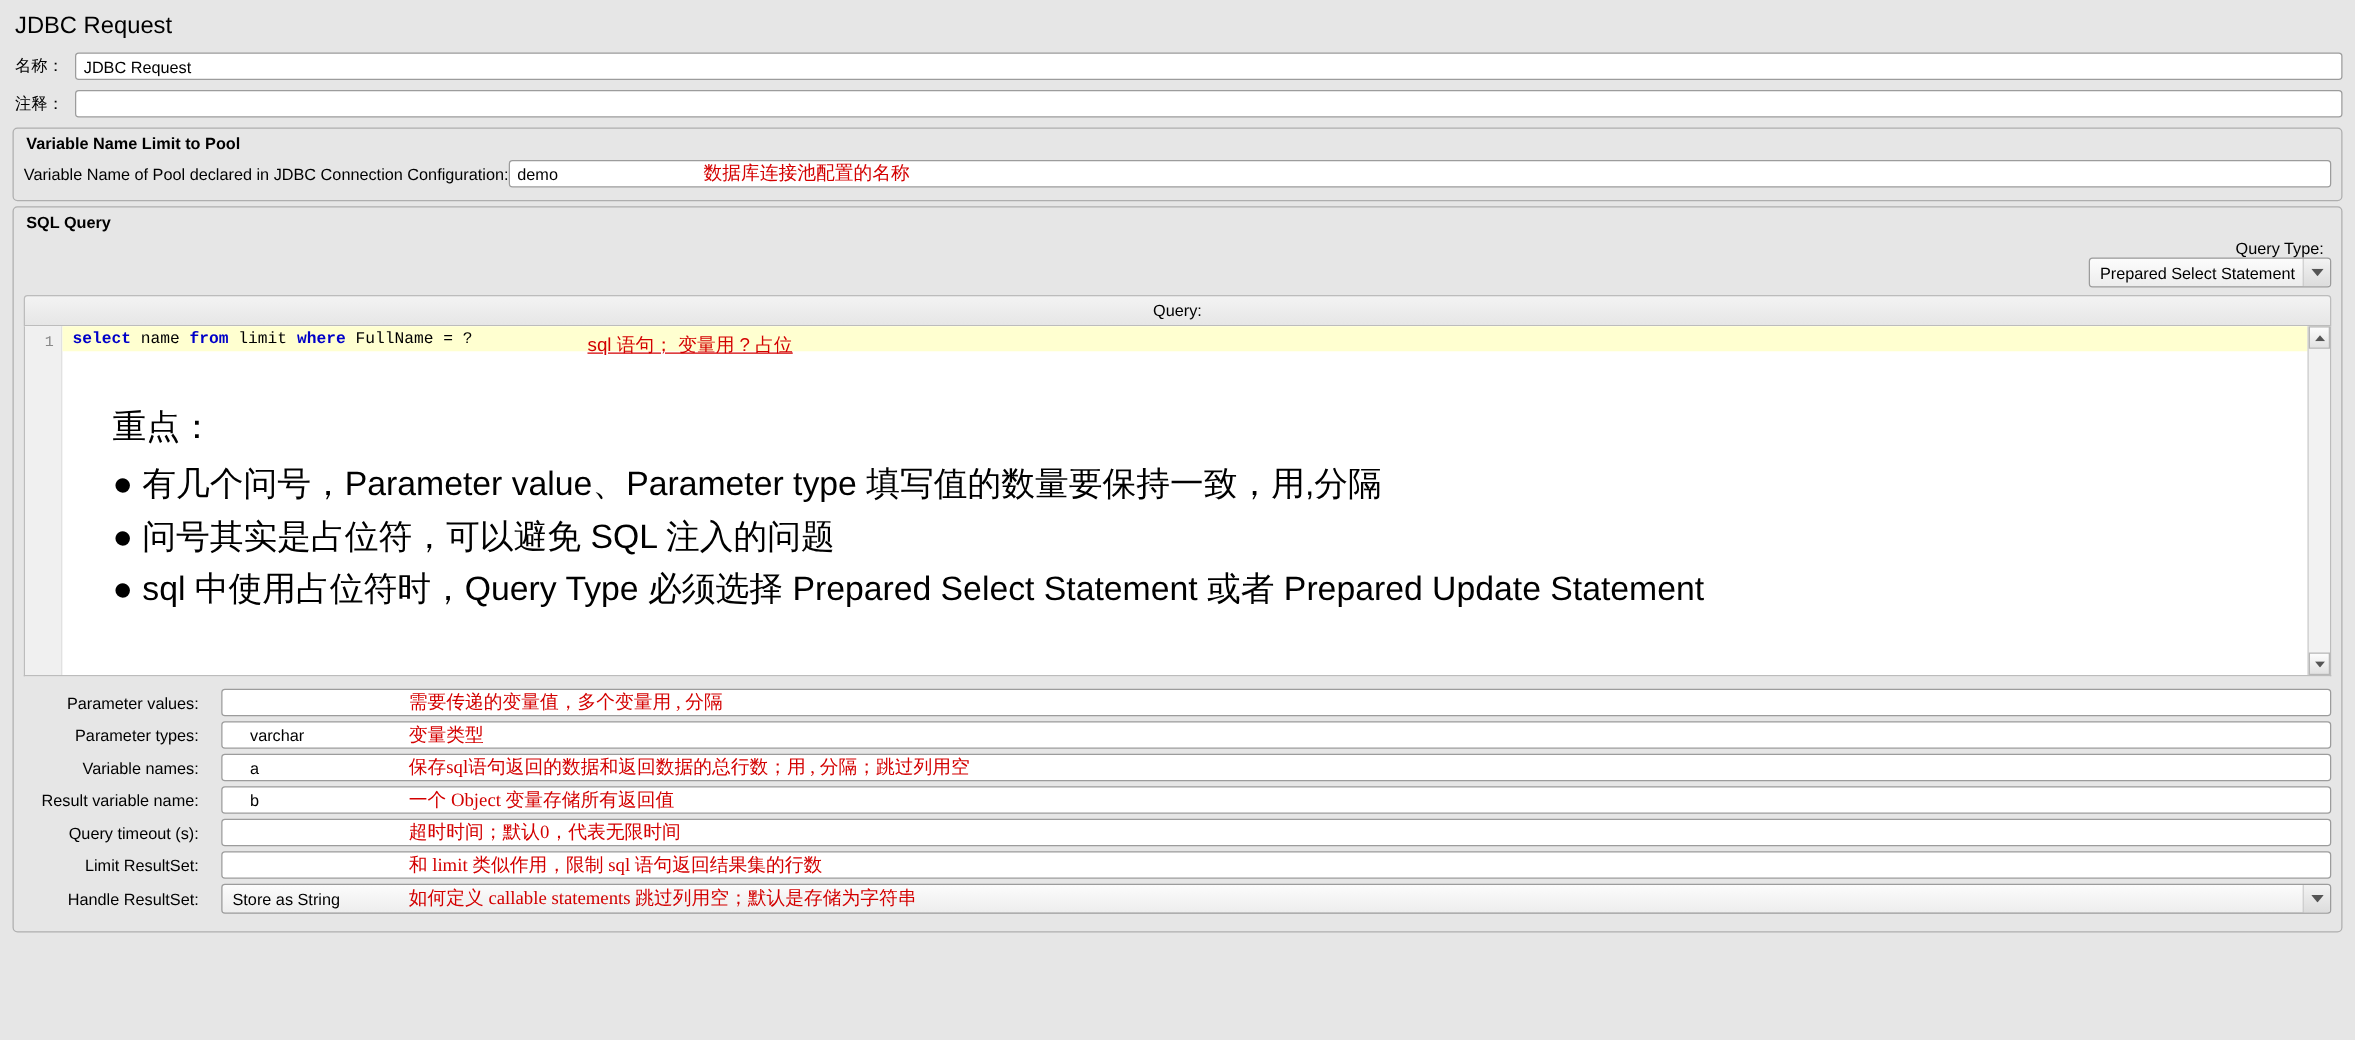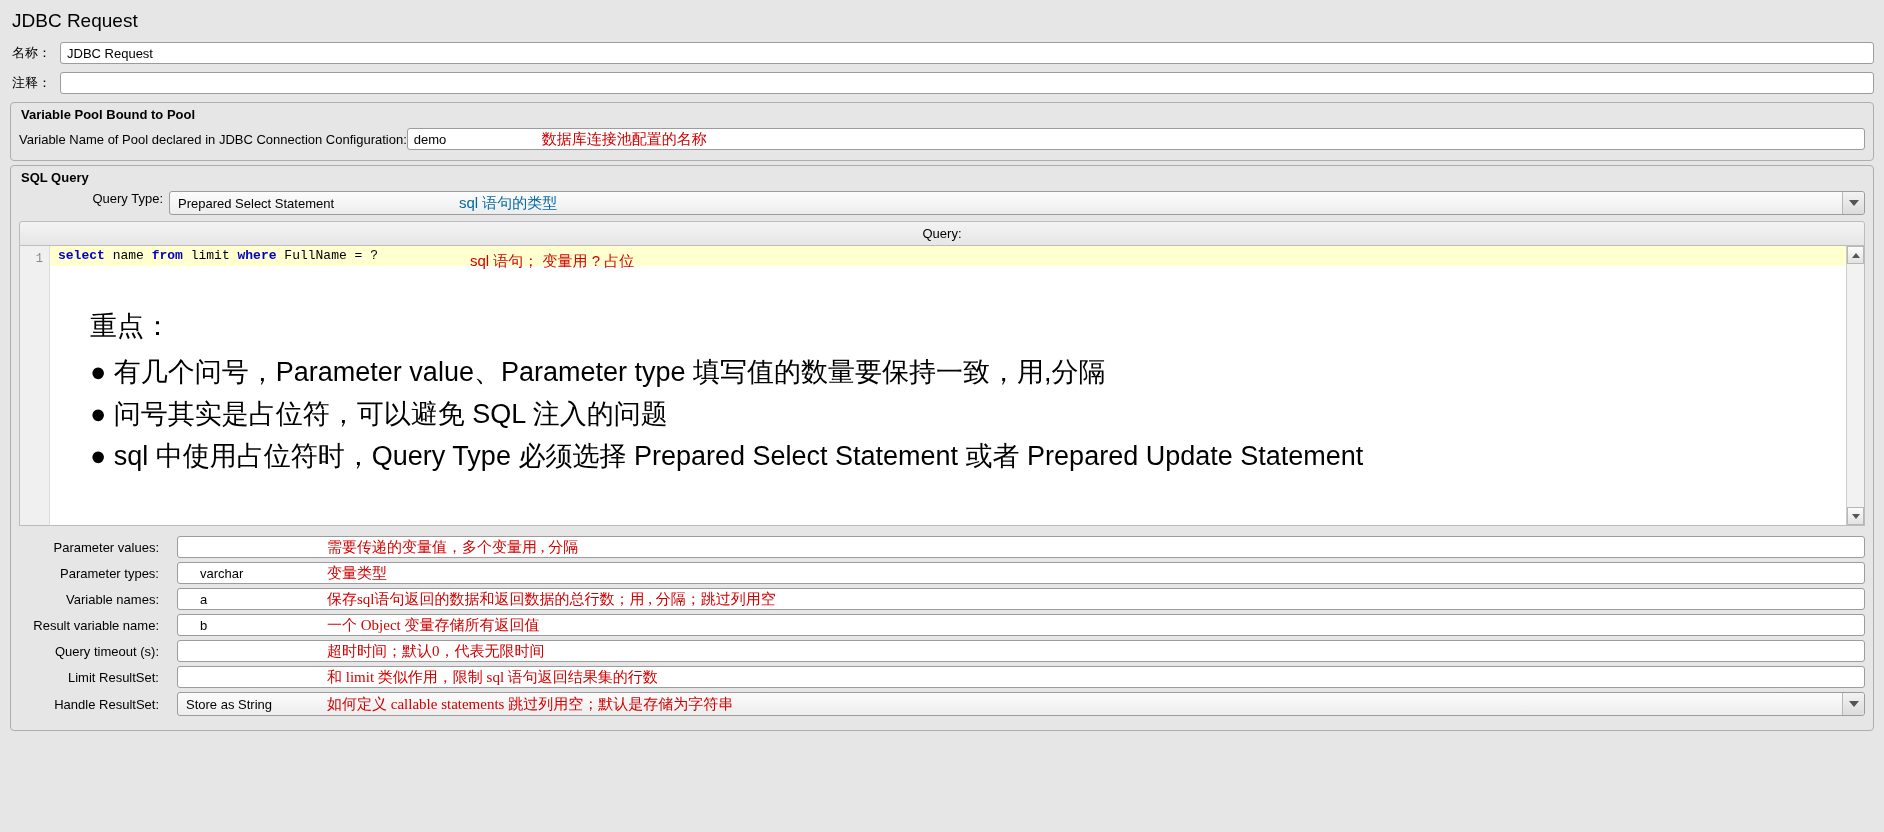--- a/index.html
+++ b/index.html
@@ -55,21 +55,22 @@
   .pool-row {
     display: flex;
     align-items: center;
   }
   .pool-row .lbl-long {
     padding-right: 0;
     white-space: nowrap;
   }
   .query-type-row {
     display: flex;
-    align-items: flex-start;
+    align-items: flex-end;
+    flex-direction: column;
   }
   .query-type-row .lbl-right {
     width: 150px;
     text-align: right;
     padding-right: 6px;
   }
   .combo {
     flex: 1;
     position: relative;
     height: 24px;
@@ -163,20 +164,21 @@
   }
   .notes .hd { font-size: 27px; }
   .notes ul { margin: 4px 0 0 0; padding-left: 0; list-style: none; }
   .notes li::before { content: "● "; }
   .sql-anno {
     position:absolute;
     top:6px; left:420px;
     color:#d30000;
     font-family: "Microsoft YaHei", sans-serif;
     font-size:15px;
+    text-decoration:underline;
   }
   .bottom-grid {
     margin-top: 10px;
   }
   .brow {
     display: flex;
     align-items: center;
     margin-bottom: 4px;
   }
   .brow .blbl {
@@ -206,21 +208,21 @@
     transform: translateY(-50%);
     color: #d30000;
     font-size: 15px;
     font-family: Liberation Serif, serif;
     pointer-events: none;
     white-space: nowrap;
   }
   .pool-anno-wrap { position:relative; flex:1; }
   .pool-anno {
     position:absolute;
-    left:135px; top:50%; transform:translateY(-50%);
+    left:156px; top:50%; transform:translateY(-50%);
     color:#d30000; font-size:15px; font-family:"Microsoft YaHei",sans-serif;
     pointer-events:none;
   }
   .qt-anno {
     position:absolute;
     left:290px; top:50%; transform:translateY(-50%);
     color:#0369a1; font-size:15px; font-family:Liberation Sans, sans-serif;
     pointer-events:none;
   }
   .combo-rel { position:relative; flex:1; }
@@ -236,21 +238,21 @@
     <div class="lbl">名称：</div>
     <input type="text" value="JDBC Request" style="">
   </div>
 
   <div class="form-row">
     <div class="lbl">注释：</div>
     <input type="text" value="" style="">
   </div>
 
   <div class="section">
-    <div class="section-title">Variable Pool Bound to Pool</div>
+    <div class="section-title">Variable Name Limit to Pool</div>
     <div class="pool-row">
       <div class="lbl-long">Variable Name of Pool declared in JDBC Connection Configuration:</div>
       <div class="pool-anno-wrap">
         <input type="text" style="width: 100%; height: 22px; border: 1px solid rgb(156, 156, 156); border-radius: 3px; padding: 0px 6px; font-size: 13px; background: rgb(255, 255, 255);" value="demo">
         <div class="pool-anno">数据库连接池配置的名称</div>
       </div>
     </div>
   </div>
 
   <div class="section">

